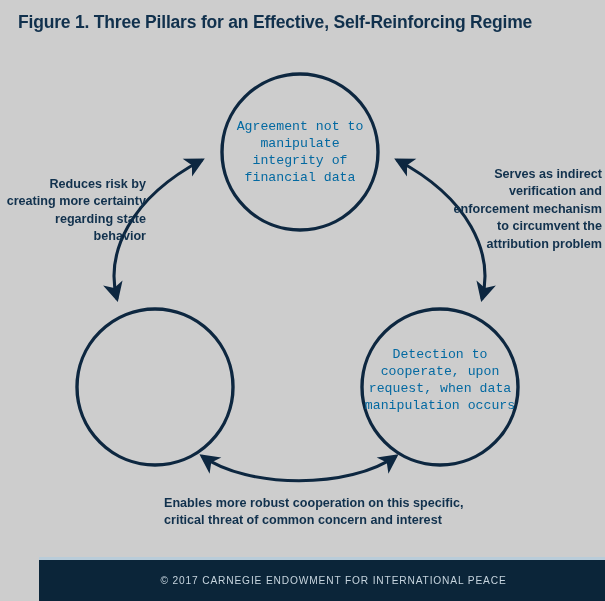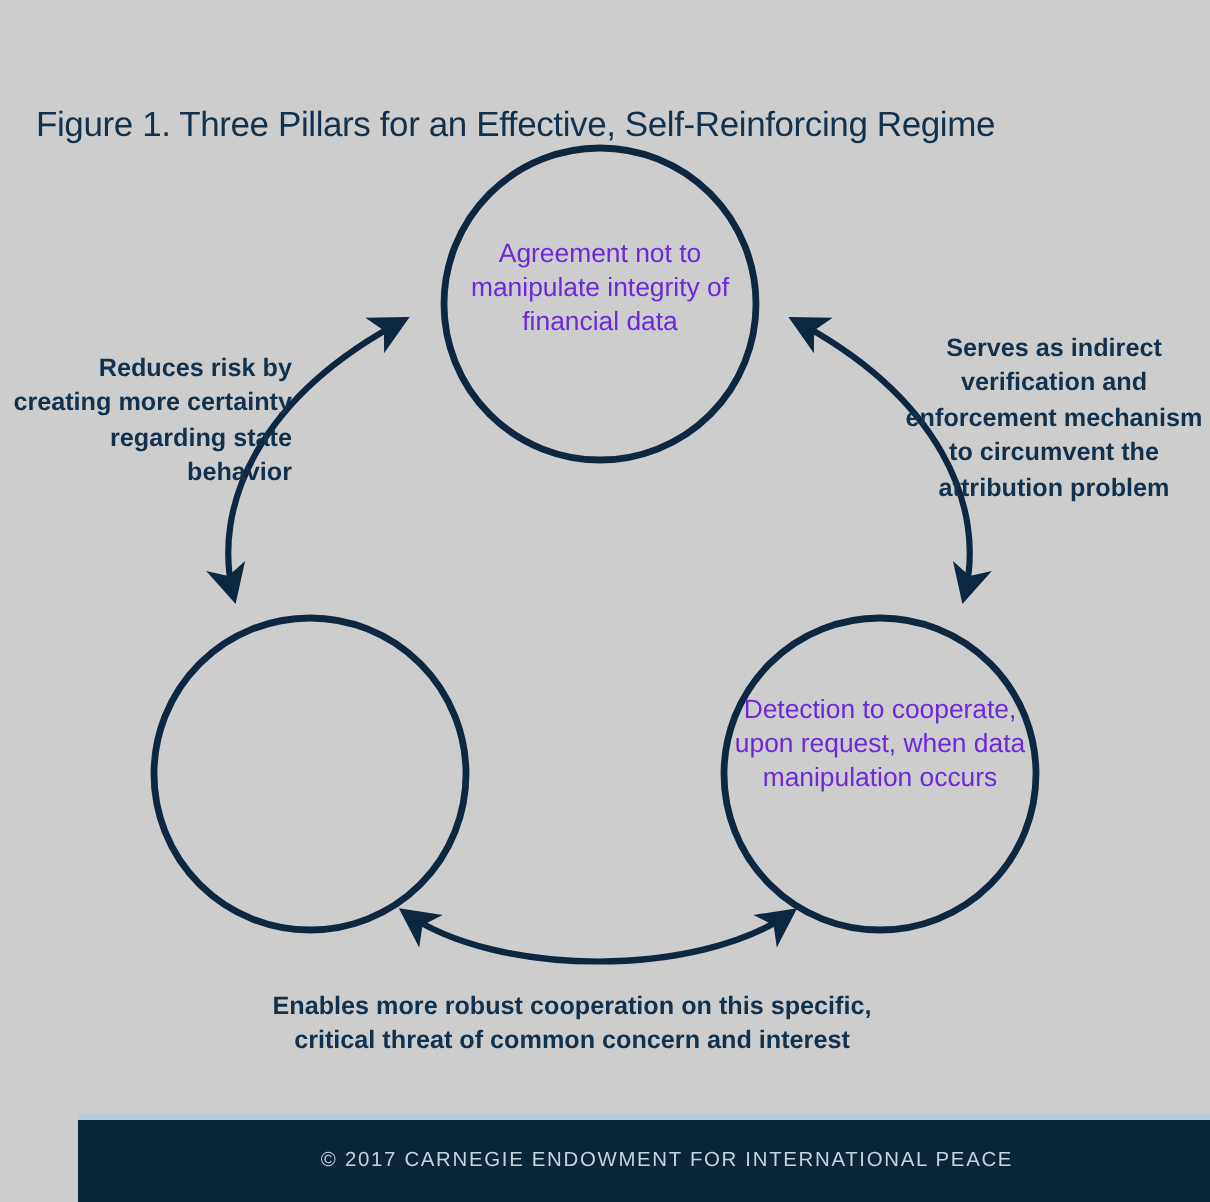--- a/index.html
+++ b/index.html
@@ -20,42 +20,42 @@
     background: #cdcdcd;
     box-sizing: border-box;
     overflow: hidden;
   }
   #figure-title {
     position: absolute;
     left: 18px;
     top: 12px;
     width: 570px;
     font-size: 17.5px;
-    font-weight: normal;
+    font-weight: bold;
     letter-spacing: -0.2px;
     color: #11314d;
     line-height: 1.2;
     white-space: nowrap;
-    margin-top: 40px;
   }
   #diagram-canvas {
     position: absolute;
     left: 0;
     top: 0;
     width: 605px;
     height: 601px;
   }
   .node-circle-label {
     position: absolute;
-    color: #6d28d9;
+    color: #0369a1;
     font-size: 13.2px;
     line-height: 1.30;
     text-align: center;
     font-weight: normal;
     pointer-events: none;
+    font-family: Liberation Mono, monospace;
   }
   #node-label-top {
     left: 222px;
     top: 118px;
     width: 156px;
   }
   #node-label-left {
     left: 76px;
     top: 337px;
     width: 158px;
@@ -75,27 +75,27 @@
   #edge-label-left {
     left: 6px;
     top: 176px;
     width: 140px;
     text-align: right;
   }
   #edge-label-right {
     left: 452px;
     top: 166px;
     width: 150px;
-    text-align: center;
+    text-align: right;
   }
   #edge-label-bottom {
-    left: 136px;
+    left: 164px;
     top: 495px;
     width: 300px;
-    text-align: center;
+    text-align: left;
   }
   #footer-bar {
     position: absolute;
     left: 0;
     bottom: 0;
     width: 605px;
     height: 44px;
     background: #0b2539;
     border-top: 3px solid #b9ccd9;
     box-sizing: border-box;

